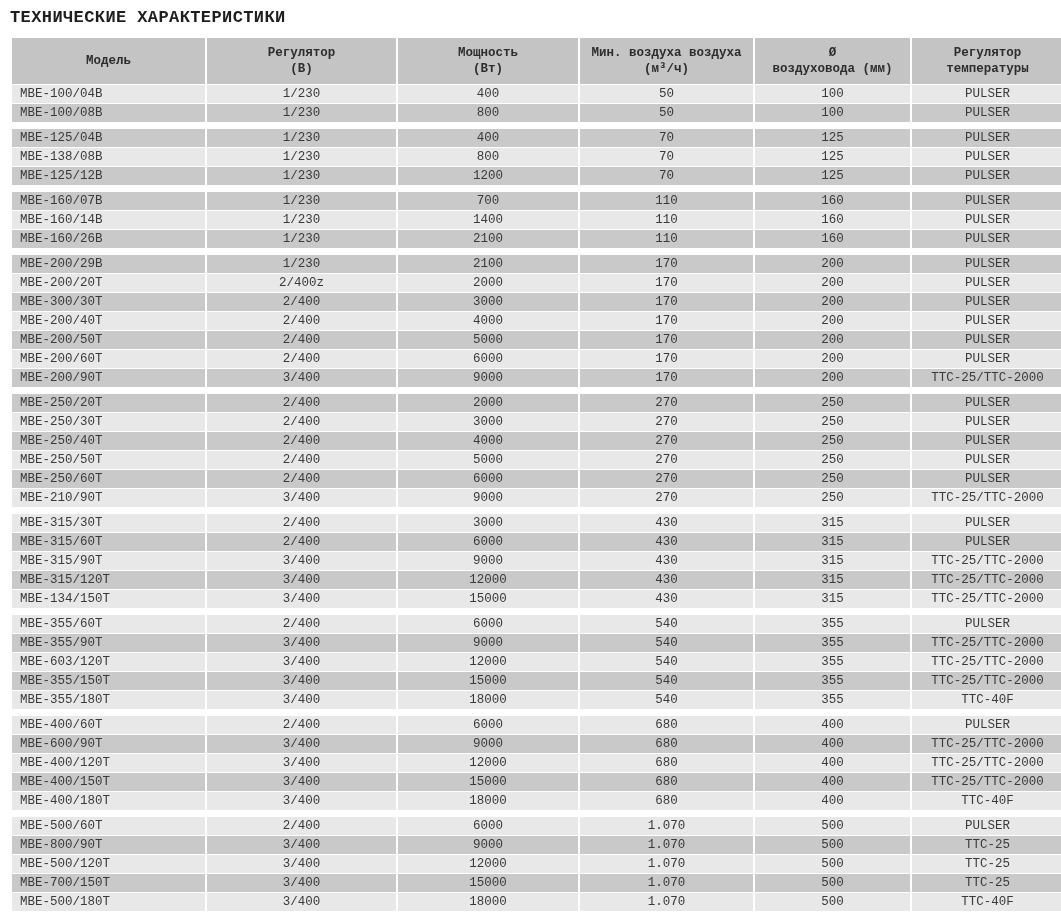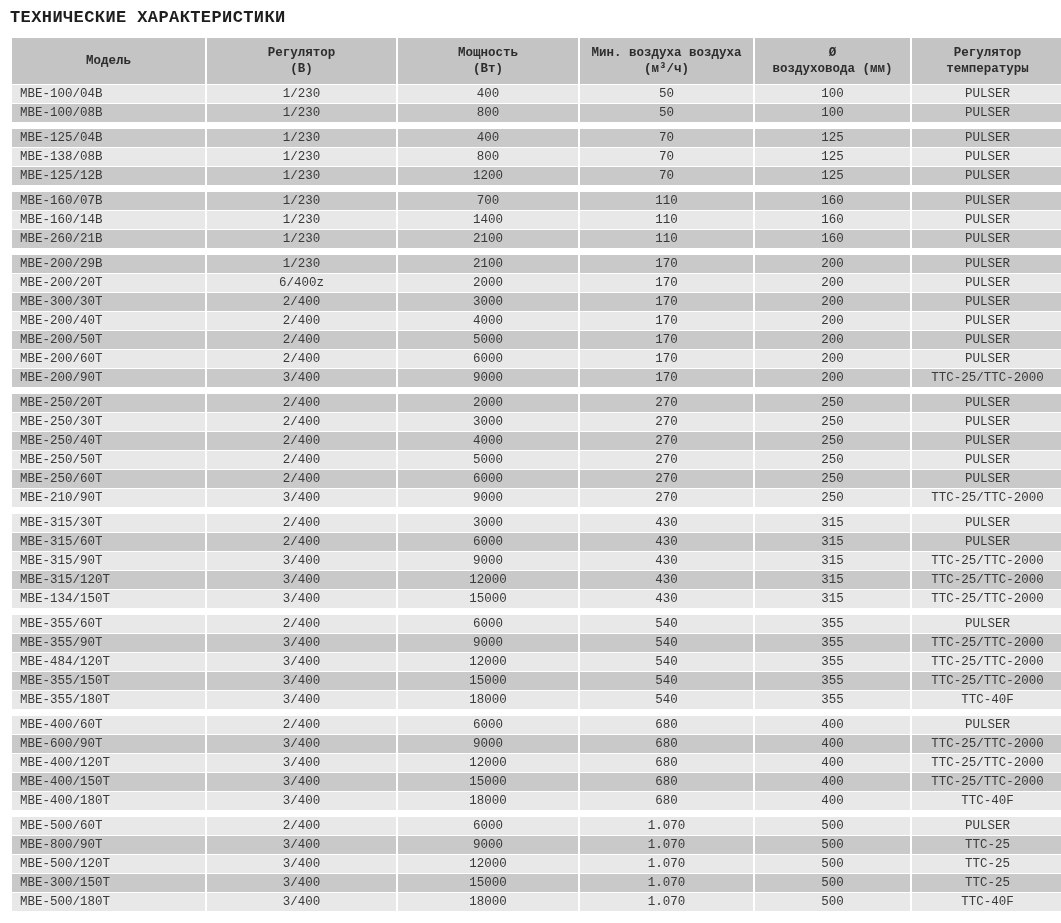--- a/index.html
+++ b/index.html
@@ -141,41 +141,41 @@
         </tr>
         <tr class="row light">
           <td class="model">MBE-160/14B</td>
           <td>1/230</td>
           <td>1400</td>
           <td>110</td>
           <td>160</td>
           <td>PULSER</td>
         </tr>
         <tr class="row dark">
-          <td class="model">MBE-260/21B</td>
+          <td class="model">MBE-160/26B</td>
           <td>1/230</td>
           <td>2100</td>
           <td>110</td>
           <td>160</td>
           <td>PULSER</td>
         </tr>
         <tr class="spacer">
           <td colspan="6"></td>
         </tr>
         <tr class="row dark">
           <td class="model">MBE-200/29B</td>
           <td>1/230</td>
           <td>2100</td>
           <td>170</td>
           <td>200</td>
           <td>PULSER</td>
         </tr>
         <tr class="row light">
           <td class="model">MBE-200/20T</td>
-          <td>6/400z</td>
+          <td>2/400z</td>
           <td>2000</td>
           <td>170</td>
           <td>200</td>
           <td>PULSER</td>
         </tr>
         <tr class="row dark">
           <td class="model">MBE-300/30T</td>
           <td>2/400</td>
           <td>3000</td>
           <td>170</td>
@@ -321,21 +321,21 @@
         </tr>
         <tr class="row dark">
           <td class="model">MBE-355/90T</td>
           <td>3/400</td>
           <td>9000</td>
           <td>540</td>
           <td>355</td>
           <td>TTC-25/TTC-2000</td>
         </tr>
         <tr class="row light">
-          <td class="model">MBE-484/120T</td>
+          <td class="model">MBE-603/120T</td>
           <td>3/400</td>
           <td>12000</td>
           <td>540</td>
           <td>355</td>
           <td>TTC-25/TTC-2000</td>
         </tr>
         <tr class="row dark">
           <td class="model">MBE-355/150T</td>
           <td>3/400</td>
           <td>15000</td>
@@ -415,21 +415,21 @@
         </tr>
         <tr class="row light">
           <td class="model">MBE-500/120T</td>
           <td>3/400</td>
           <td>12000</td>
           <td>1.070</td>
           <td>500</td>
           <td>TTC-25</td>
         </tr>
         <tr class="row dark">
-          <td class="model">MBE-300/150T</td>
+          <td class="model">MBE-700/150T</td>
           <td>3/400</td>
           <td>15000</td>
           <td>1.070</td>
           <td>500</td>
           <td>TTC-25</td>
         </tr>
         <tr class="row light">
           <td class="model">MBE-500/180T</td>
           <td>3/400</td>
           <td>18000</td>

